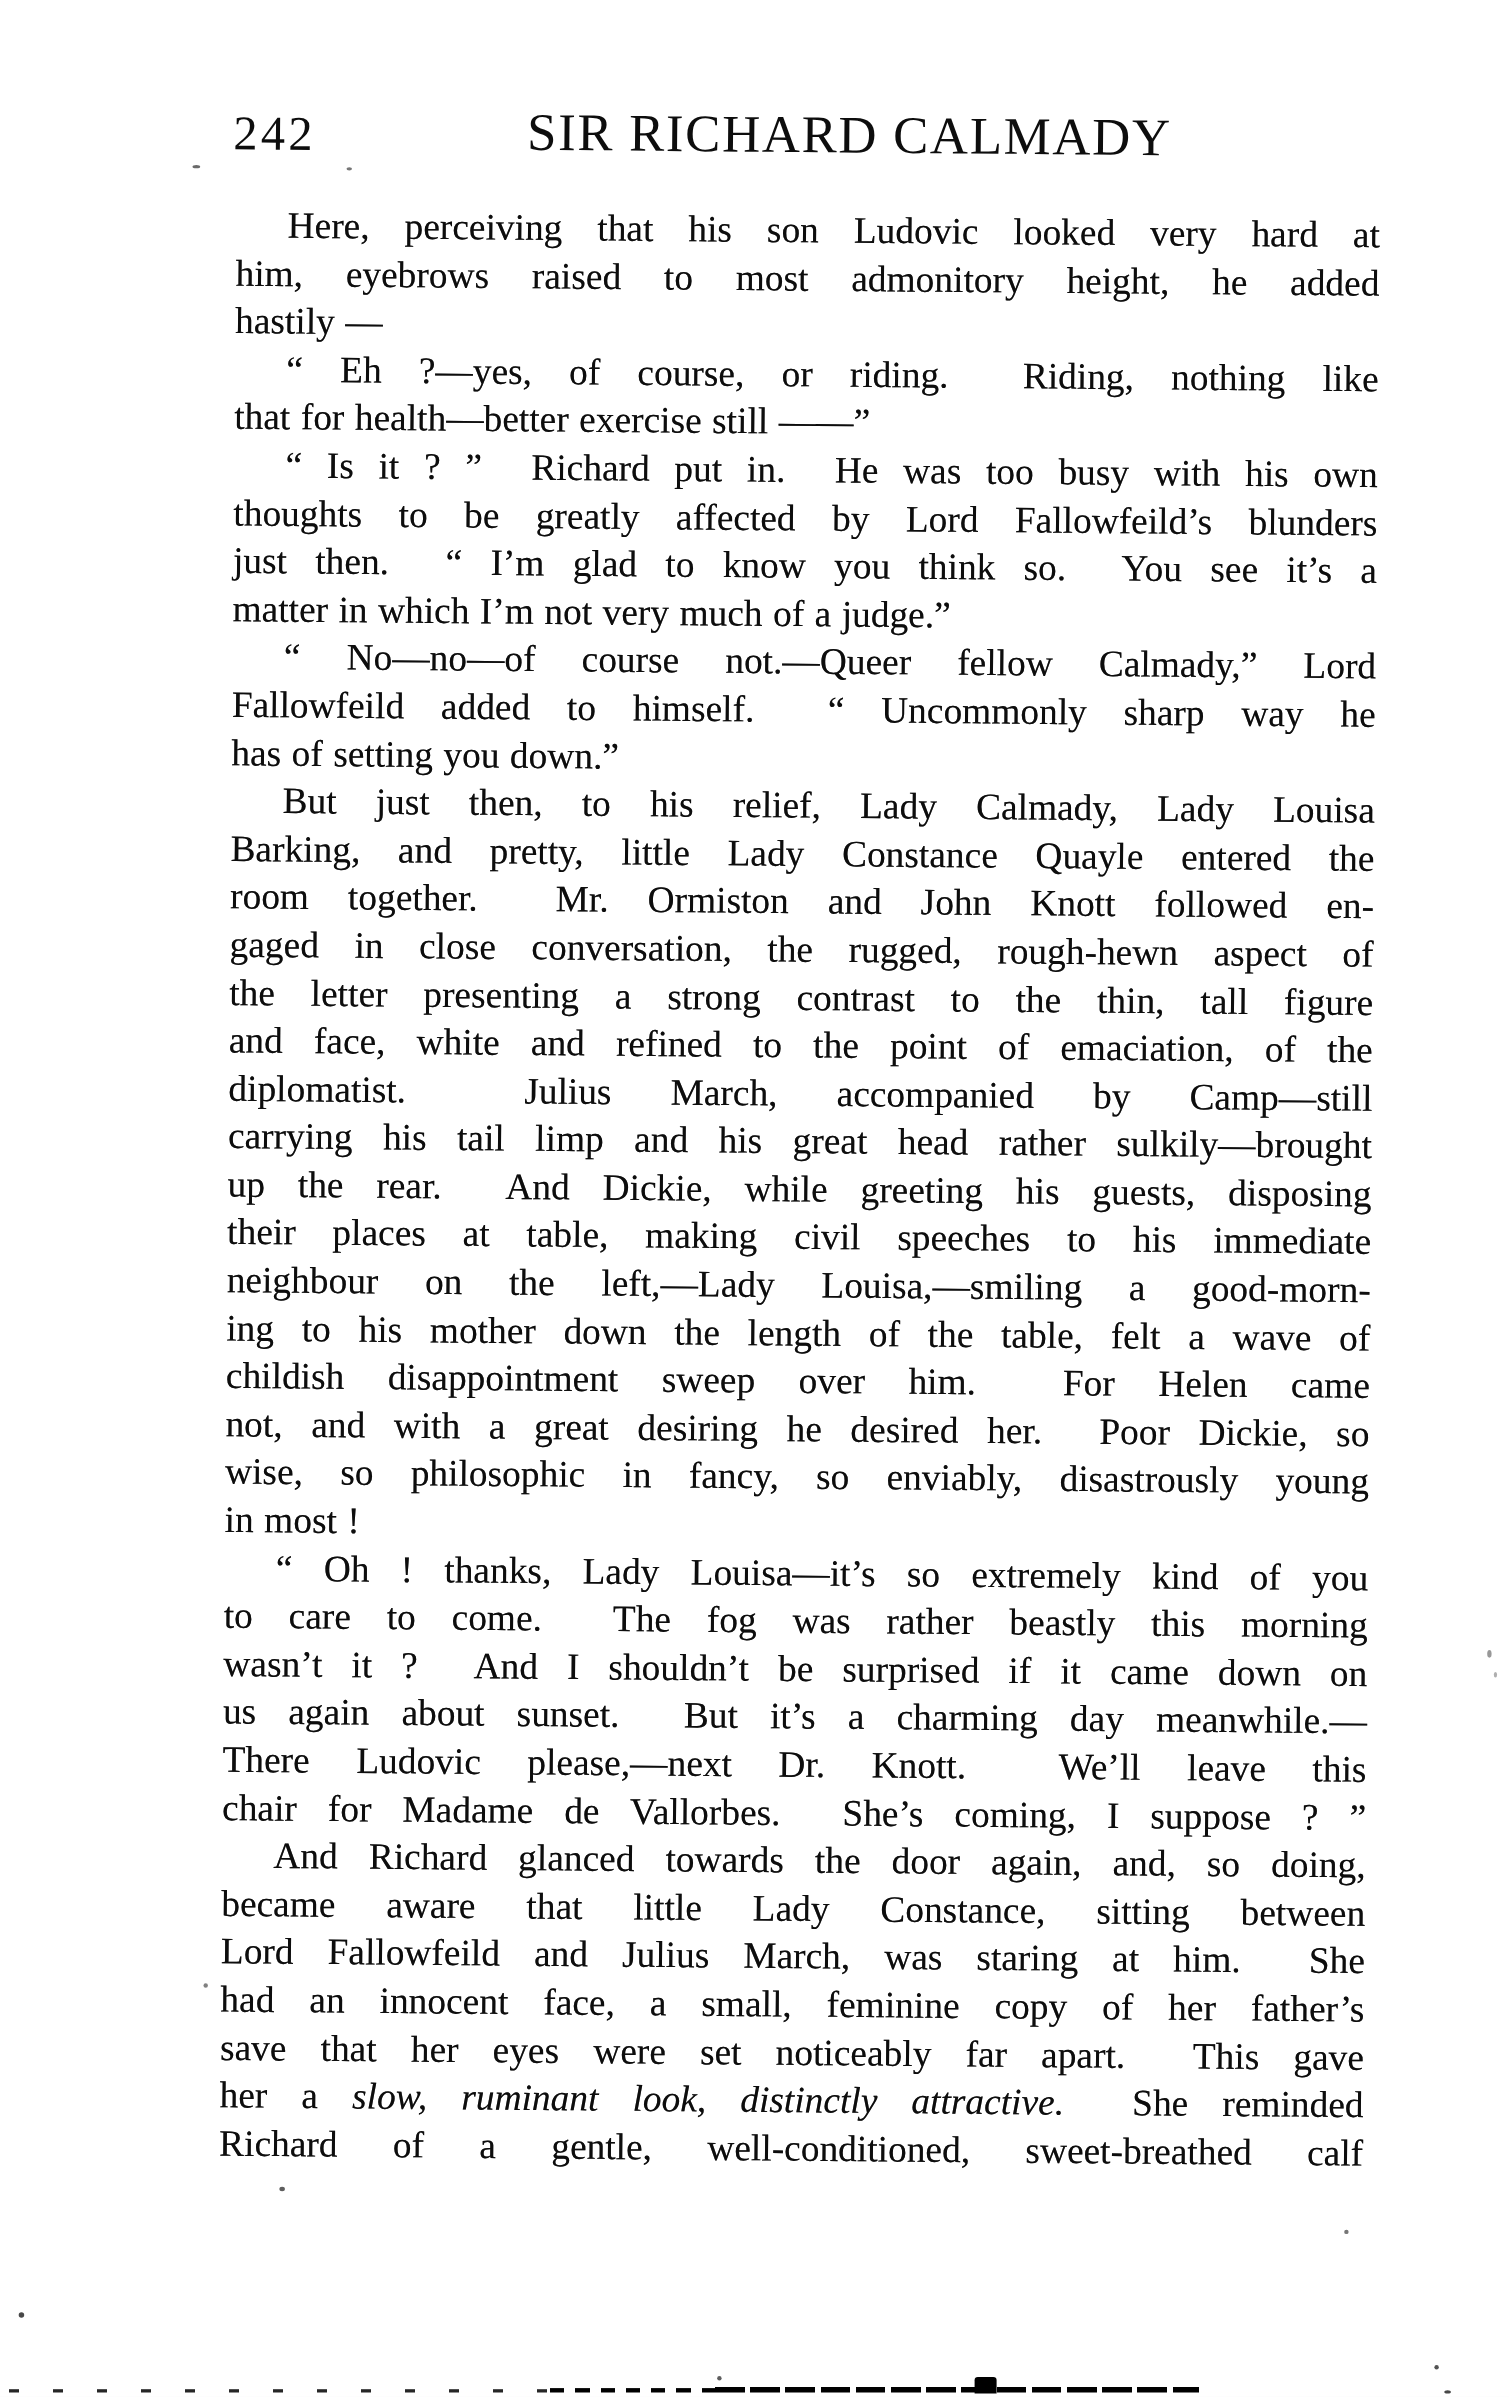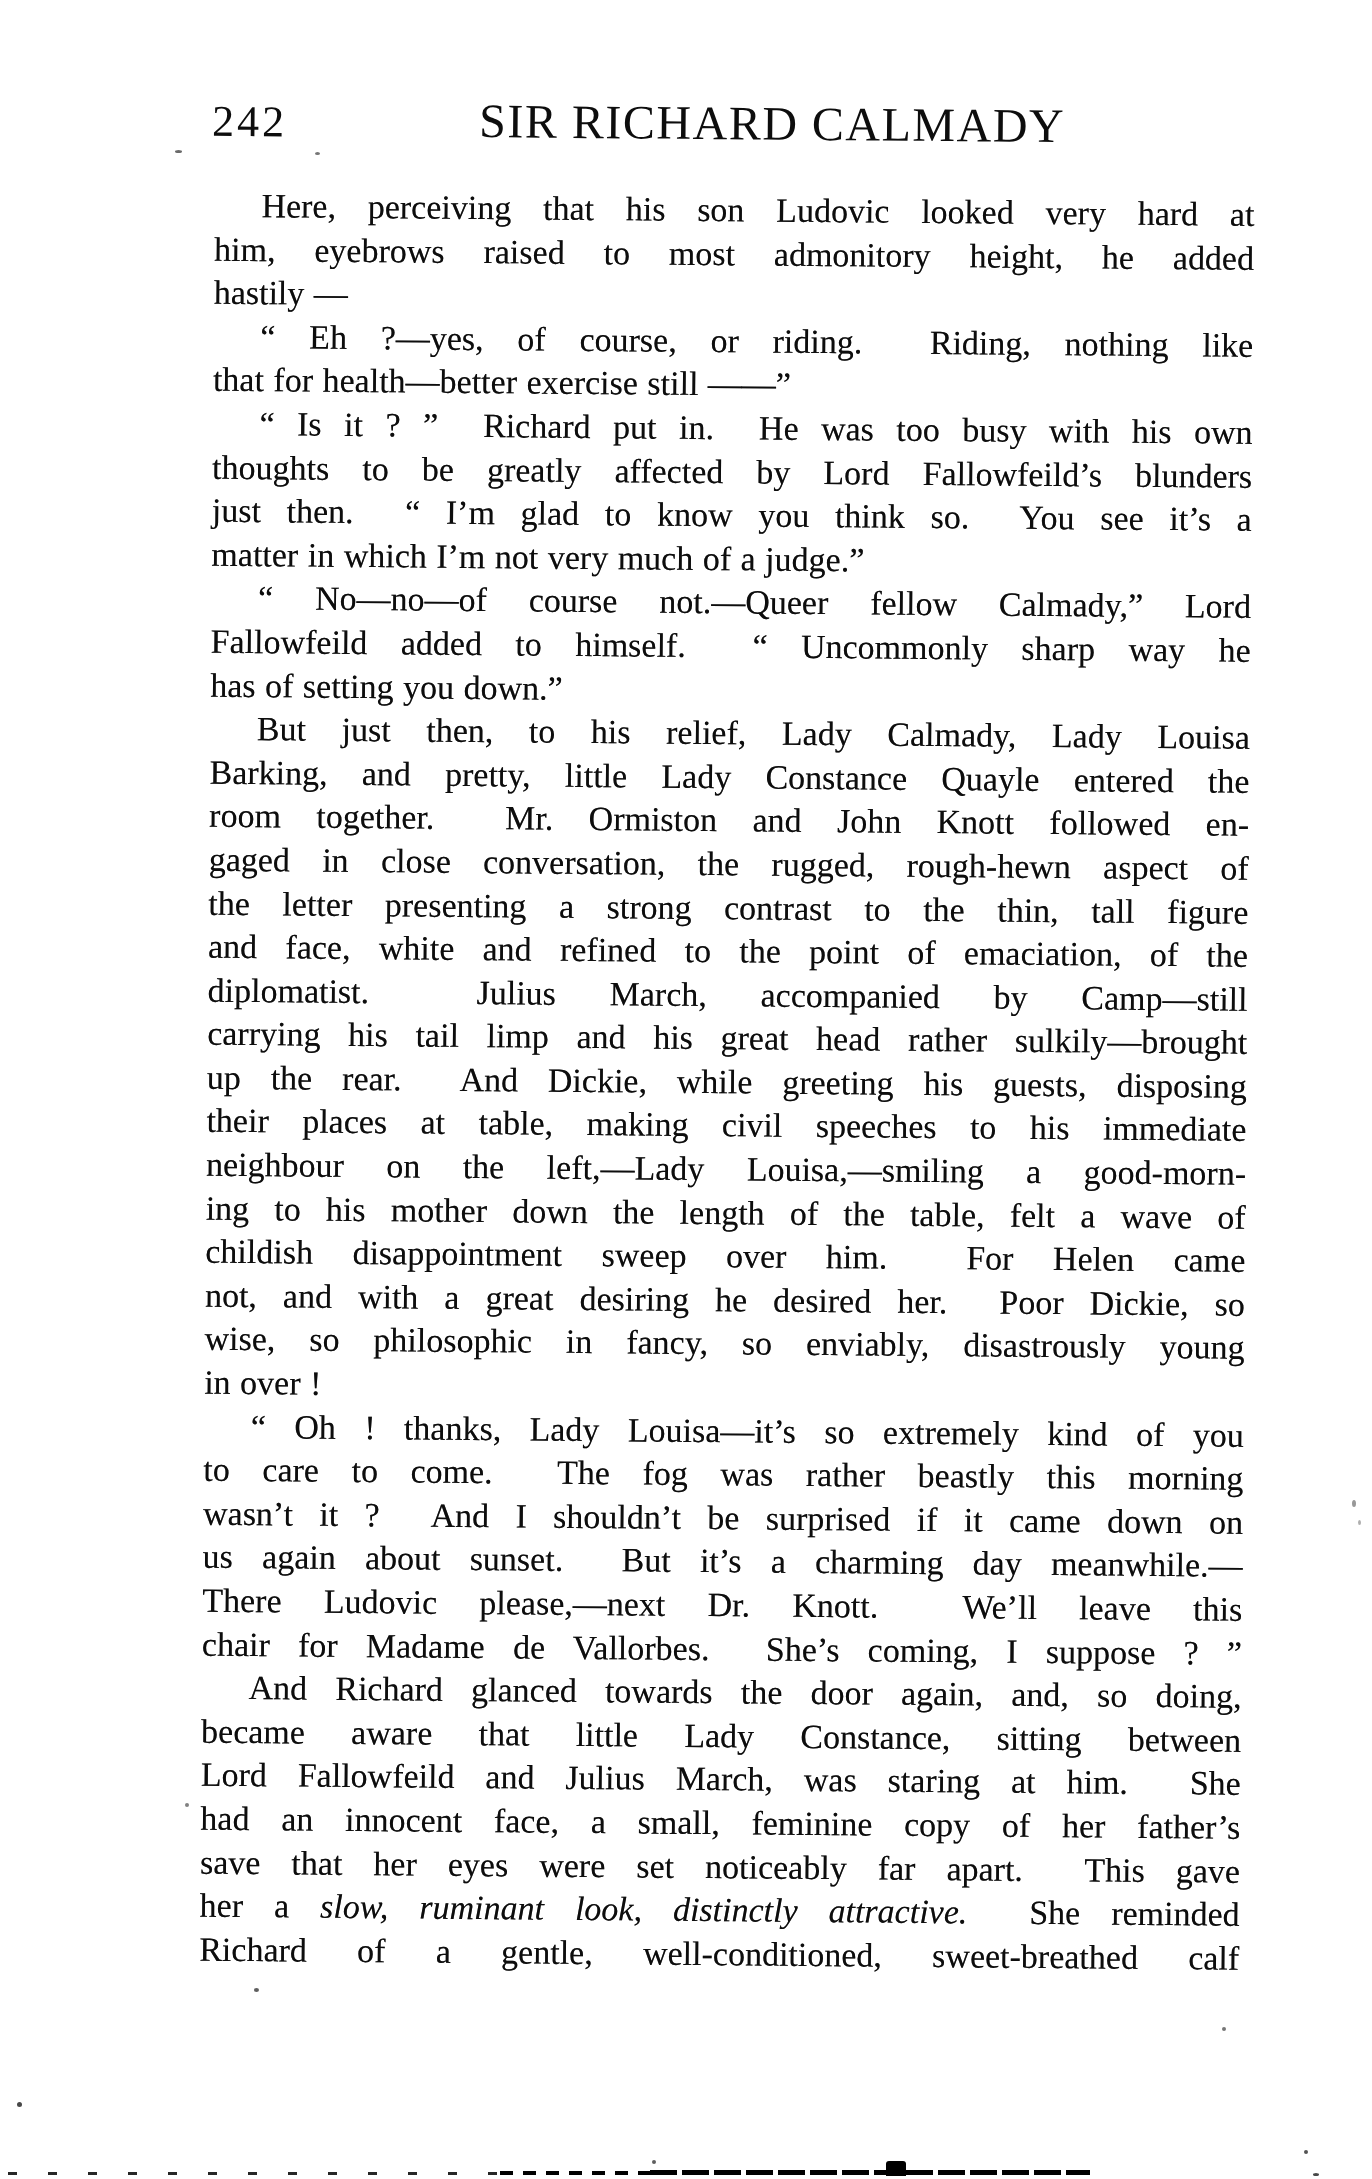--- a/index.html
+++ b/index.html
@@ -106,21 +106,21 @@
           <div class="line"><span>and face, white and refined to the point of emaciation, of the</span></div>
           <div class="line"><span>diplomatist.  Julius March, accompanied by Camp—still</span></div>
           <div class="line"><span>carrying his tail limp and his great head rather sulkily—brought</span></div>
           <div class="line"><span>up the rear.  And Dickie, while greeting his guests, disposing</span></div>
           <div class="line"><span>their places at table, making civil speeches to his immediate</span></div>
           <div class="line"><span>neighbour on the left,—Lady Louisa,—smiling a good-morn-</span></div>
           <div class="line"><span>ing to his mother down the length of the table, felt a wave of</span></div>
           <div class="line"><span>childish disappointment sweep over him.  For Helen came</span></div>
           <div class="line"><span>not, and with a great desiring he desired her.  Poor Dickie, so</span></div>
           <div class="line"><span>wise, so philosophic in fancy, so enviably, disastrously young</span></div>
-          <div class="line no-stretch"><span>in over !</span></div>
+          <div class="line no-stretch"><span>in most !</span></div>
         </div>
         <div class="para">
           <div class="line first"><span>“ Oh ! thanks, Lady Louisa—it’s so extremely kind of you</span></div>
           <div class="line"><span>to care to come.  The fog was rather beastly this morning</span></div>
           <div class="line"><span>wasn’t it ?  And I shouldn’t be surprised if it came down on</span></div>
           <div class="line"><span>us again about sunset.  But it’s a charming day meanwhile.—</span></div>
           <div class="line"><span>There Ludovic please,—next Dr. Knott.  We’ll leave this</span></div>
           <div class="line"><span>chair for Madame de Vallorbes.  She’s coming, I suppose ? ”</span></div>
         </div>
         <div class="para">

